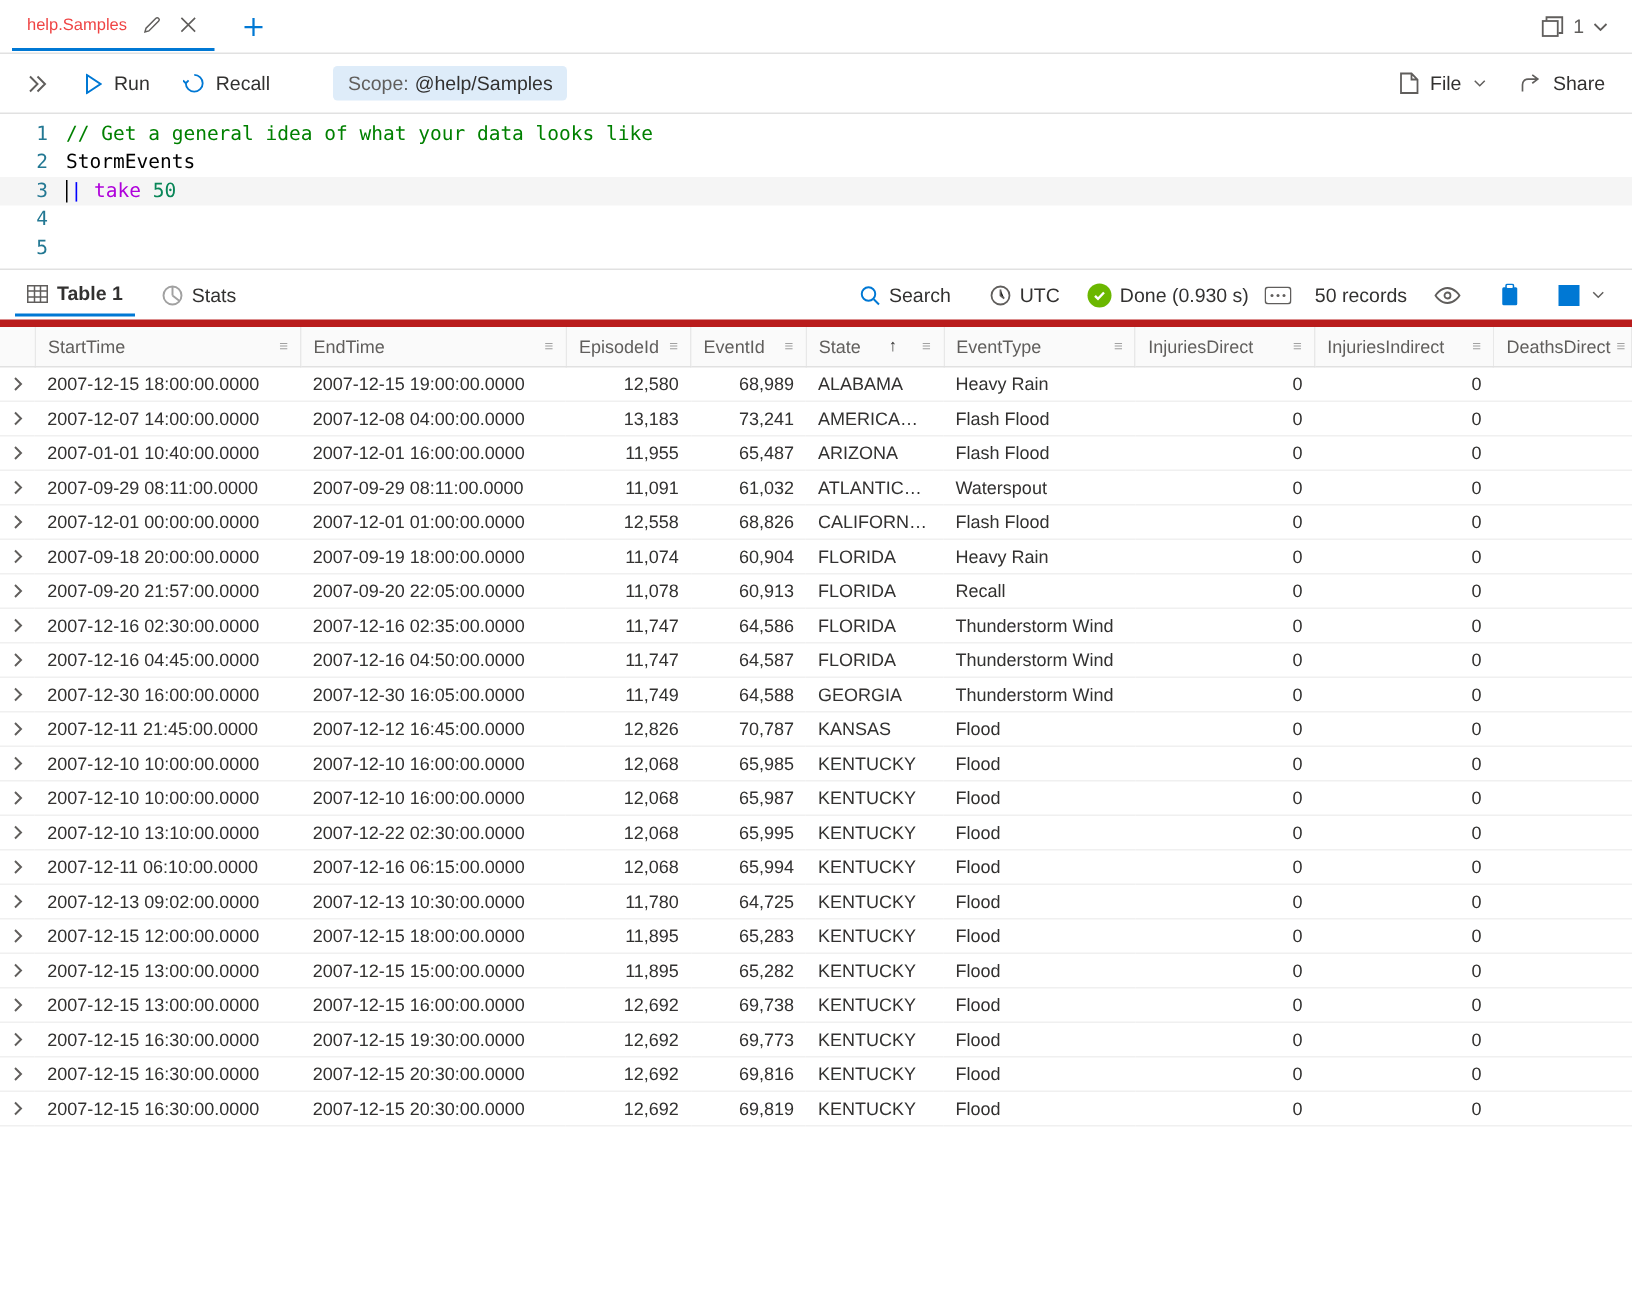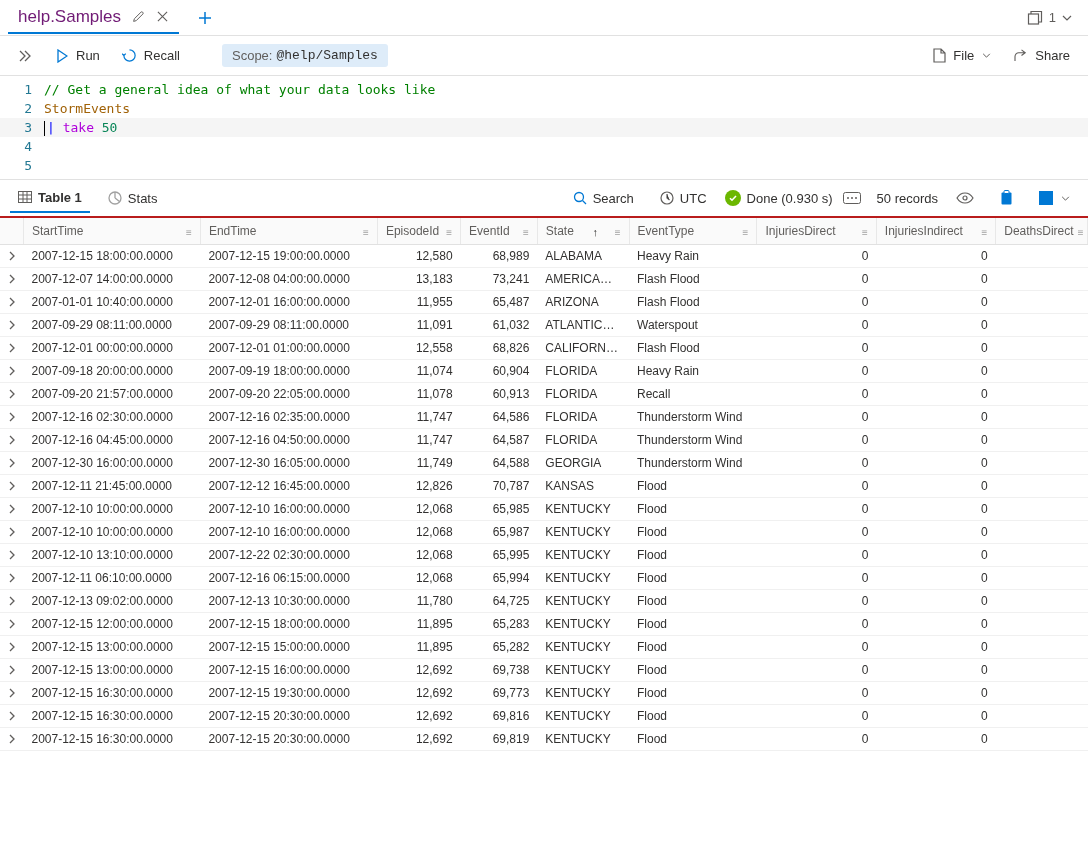--- a/index.html
+++ b/index.html
@@ -1,63 +1,63 @@
 <!DOCTYPE html>
 <html><head>
 <meta charset="utf-8">
 <style>
 * { margin: 0; padding: 0; box-sizing: border-box; }
 body { font-family: "Segoe UI", Arial, sans-serif; font-size: 13px; color: #323130; background: #fff; width: 1088px; height: 862px; overflow: hidden; }
 
 
 .tabbar { display: flex; align-items: center; height: 36px; border-bottom: 1px solid #e1e1e1; padding: 0 8px; }
 .tab { display: flex; align-items: center; height: 32px; padding: 0 10px; gap: 10px; border-bottom: 2px solid #0078d4; }
-.tab-title { color: #701a75; font-size: 17px; }
+.tab-title { color: #ef4444; font-size: 11px; }
 .tab-icon { width: 14px; height: 14px; color: #605e5c; display: flex; align-items: center; justify-content: center; cursor: pointer; }
 .newtab { margin-left: 12px; width: 28px; height: 28px; display: flex; align-items: center; justify-content: center; cursor: pointer; color: #0078d4; }
 .spacer { flex: 1; }
 .tabcount { display: flex; align-items: center; gap: 6px; color: #605e5c; padding: 0 8px; cursor: pointer; }
 
 
 .toolbar { display: flex; align-items: center; height: 40px; padding: 0 10px; gap: 6px; border-bottom: 1px solid #e1e1e1; }
 .tb-btn { display: flex; align-items: center; gap: 6px; padding: 4px 8px; border-radius: 3px; cursor: pointer; color: #323130; }
 .tb-icon { width: 16px; height: 16px; display: flex; align-items: center; justify-content: center; color: #0078d4; }
 .scope-chip { display: flex; align-items: center; gap: 4px; padding: 4px 10px; background: #deecf9; border-radius: 3px; color: #323130; margin-left: 28px; }
 .scope-label { color: #605e5c; }
-.scope-val { color: #323130; font-family: Liberation Mono, monospace; }
+.scope-val { color: #323130; }
 
 
 .editor { font-family: Consolas, monospace; font-size: 13px; padding: 4px 0; border-bottom: 1px solid #e1e1e1; }
 .line { display: flex; height: 19px; align-items: center; }
 .gutter { width: 44px; text-align: right; padding-right: 12px; color: #237893; user-select: none; }
 .code { white-space: pre; }
 .line.active { background: #f5f5f5; }
 .tok-comment { color: #008000; }
-.tok-table { color: #a16207; margin-top: 16px; }
+.tok-table { color: #000000; margin-top: 16px; }
 .tok-op { color: #0000ff; }
 .tok-kw { color: #af00db; }
 .tok-num { color: #098658; }
 .cursor { display: inline-block; width: 1px; height: 15px; background: #000; vertical-align: middle; margin-right: 2px; }
 
 
-.results-hdr { display: flex; align-items: center; height: 38px; padding: 0 10px; gap: 10px; border-bottom: 2px solid #b91c1c; }
+.results-hdr { display: flex; align-items: center; height: 38px; padding: 0 10px; gap: 10px; border-bottom: 5px solid #b91c1c; }
 .res-tab { display: flex; align-items: center; gap: 6px; padding: 6px 8px; cursor: pointer; }
 .res-tab.active { border-bottom: 2px solid #0078d4; font-weight: 600; }
 .res-icon { width: 14px; height: 14px; color: #605e5c; display: flex; align-items: center; justify-content: center; }
 .status-done { display: flex; align-items: center; gap: 6px; }
 .check-circle { width: 16px; height: 16px; border-radius: 50%; background: #6bb700; display: flex; align-items: center; justify-content: center; }
 .records { display: flex; align-items: center; gap: 16px; }
 .square-icon { width: 14px; height: 14px; background: #0078d4; }
 .chev-down { margin-left: 2px; }
 
 
 .grid { overflow: auto; height: calc(862px - 36px - 40px - 100px - 38px); }
 .grid table { border-collapse: collapse; width: 100%; table-layout: fixed; }
 .grid th { text-align: left; font-weight: 400; color: #605e5c; font-size: 12px; padding: 6px 8px; border-right: 1px solid #e8e8e8; border-bottom: 1px solid #e1e1e1; background: #fafafa; position: sticky; top: 0; white-space: nowrap; overflow: hidden; text-overflow: ellipsis; }
-.grid th .th-inner { display: flex; align-items: flex-end; justify-content: space-between; gap: 4px; }
+.grid th .th-inner { display: flex; align-items: center; justify-content: space-between; gap: 4px; }
 .filter-icon { color: #a1a1a1; font-size: 10px; }
 .sort-icon { color: #323130; font-size: 11px; margin-left: 2px; }
 .grid td { padding: 4px 8px; border-bottom: 1px solid #f0f0f0; font-size: 12px; white-space: nowrap; overflow: hidden; text-overflow: ellipsis; }
 .grid td.num { text-align: right; }
 .expander { width: 22px; text-align: center; color: #605e5c; cursor: pointer; }
 .col-expand { width: 22px; }
 .col-time { width: 166px; }
 .col-ep { width: 78px; }
 .col-ev { width: 72px; }
 .col-state { width: 86px; }

